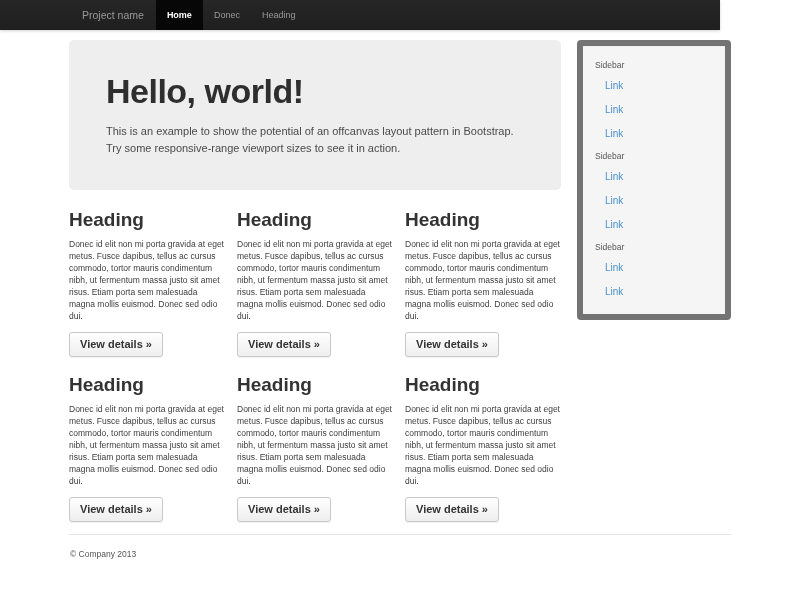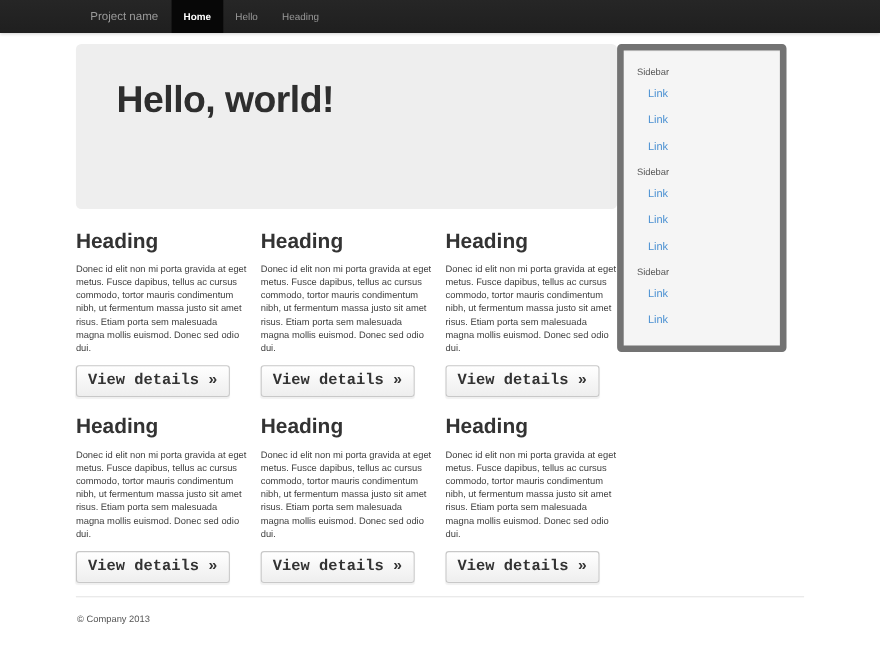--- a/index.html
+++ b/index.html
@@ -6,42 +6,42 @@
   html, body { margin: 0; padding: 0; }
   body {
     width: 800px; height: 600px; overflow: hidden;
     background: #ffffff;
     font-family: "Liberation Sans", sans-serif;
     color: #333;
   }
 
   
   .navbar {
-    height: 30px; width: 800px;
+    height: 30px; width: 720px;
     background: linear-gradient(#262626, #1f1f1f);
     display: flex; align-items: stretch;
     padding-left: 70px;
     box-shadow: 0 1px 3px rgba(0,0,0,0.18);
     text-align: center;
   }
   .brand {
     color: #999; font-size: 10.5px; line-height: 30px;
     padding: 0 12px; white-space: nowrap; cursor: pointer;
   }
   .nav { display: flex; list-style: none; margin: 0; padding: 0; }
   .nav-item {
     color: #999; font-size: 9px; line-height: 30px;
     padding: 0 11px; cursor: pointer; white-space: nowrap;
   }
   .nav-item.active { background: #070707; color: #fff; font-weight: bold; }
 
   
   .container { width: 662px; margin: 10px auto 0; }
   .row { display: flex; }
-  .main { width: 492px; }
+  .main { width: 492px; margin-right: 16px; }
   .side { width: 154px; }
 
   
   .hero {
     background: #eeeeee; border-radius: 5px;
     padding: 32px 37px 28px; margin-bottom: 2px;
     height: 150px;
   }
   .hero h1 {
     margin: 0 0 12px; font-size: 34px; font-weight: bold;
@@ -57,22 +57,22 @@
   .card:last-child { margin-right: 0; }
   .card h2 {
     margin: 16px 0 7px; font-size: 19px; line-height: 23px;
     font-weight: bold; color: #333;
   }
   .card p {
     margin: 0 0 10px; font-size: 8.5px; line-height: 12px; color: #404040;
   }
   .btn {
     display: inline-block; cursor: pointer;
-    font-family: Liberation Mono, monospace;
-    font-size: 14px; font-weight: bold; color: #333;
+    font-family: Liberation Sans, sans-serif;
+    font-size: 11px; font-weight: bold; color: #333;
     background: linear-gradient(#ffffff, #eeeeee);
     border: 1px solid #c8c8c8; border-radius: 3px;
     padding: 5px 10px 6px;
     box-shadow: 0 1px 1px rgba(0,0,0,0.06);
   }
 
   
   .sidebar-box {
     background: #f5f5f5; border: 6px solid #737373;
     border-radius: 4px; padding: 9px 0 10px;
@@ -93,32 +93,33 @@
   }
   .footer-text { font-size: 8.5px; color: #555; margin: 14px 0 0; padding-left: 1px; }
 </style>
 </head>
 <body>
 
 <div class="navbar">
   <span class="brand">Project name</span>
   <ul class="nav">
     <li class="nav-item active">Home</li>
-    <li class="nav-item">Hello</li>
+    <li class="nav-item">Donec</li>
     <li class="nav-item">Heading</li>
   </ul>
 </div>
 
 <div class="container">
   <div class="row">
 
     <div class="main">
 
       <div class="hero">
         <h1>Hello, world!</h1>
+        <p>This is an example to show the potential of an offcanvas layout pattern in Bootstrap. Try some responsive-range viewport sizes to see it in action.</p>
       </div>
 
       <div class="row">
         <div class="card">
           <h2>Heading</h2>
           <p>Donec id elit non mi porta gravida at eget metus. Fusce dapibus, tellus ac cursus commodo, tortor mauris condimentum nibh, ut fermentum massa justo sit amet risus. Etiam porta sem malesuada magna mollis euismod. Donec sed odio dui.</p>
           <span class="btn">View details »</span>
         </div>
         <div class="card">
           <h2>Heading</h2>

